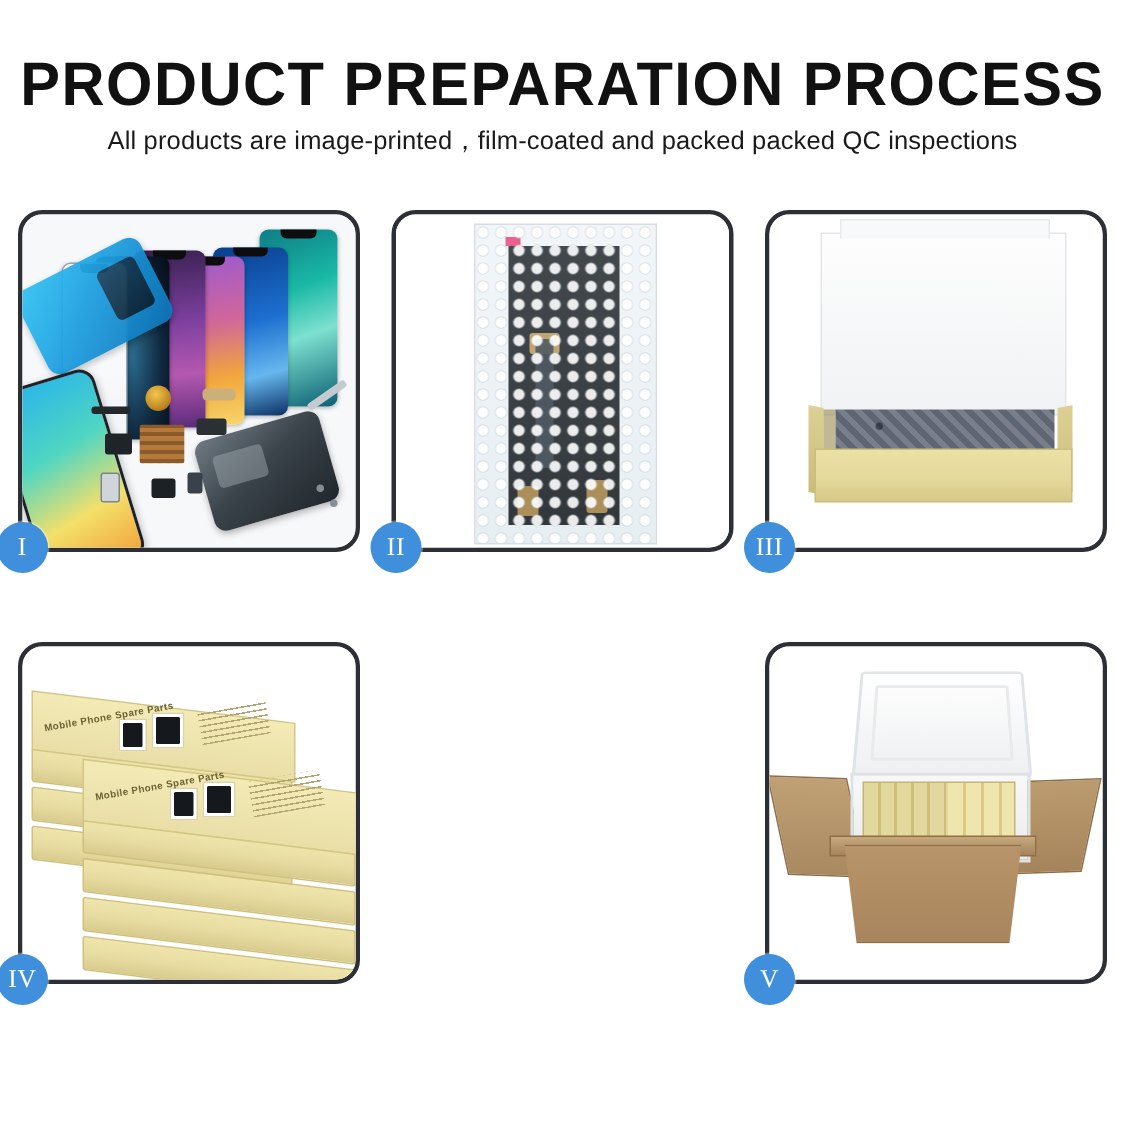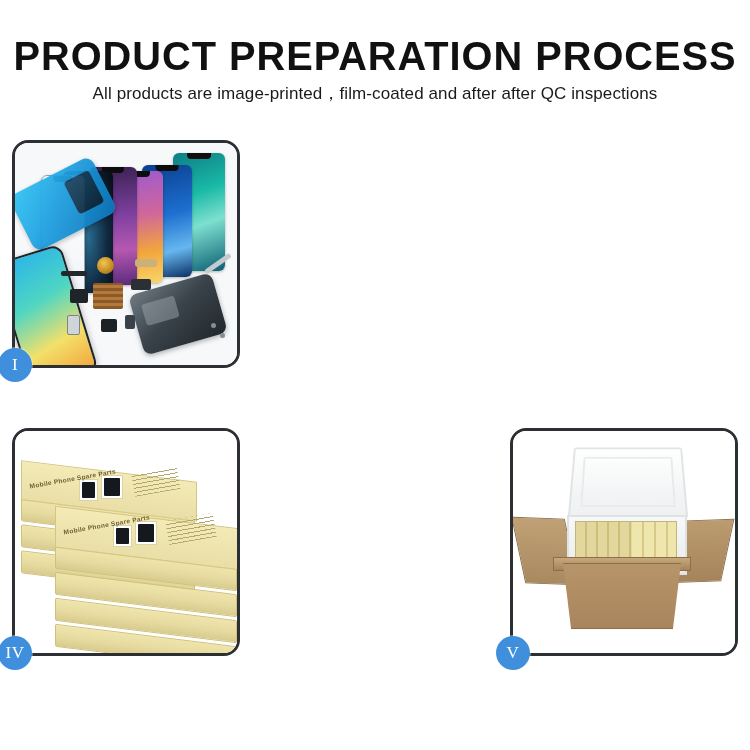--- a/index.html
+++ b/index.html
@@ -375,21 +375,21 @@
   .c6-tape2 {
     position: absolute; left: 48px; top: 160px; width: 13px; height: 20px;
     background: #9a7c52; opacity: .75; transform: skewY(9deg);
   }
 </style>
 </head>
 <body>
 
 <div class="header">
   <div class="title">PRODUCT PREPARATION PROCESS</div>
-  <div class="subtitle">All products are image-printed，film-coated and after after QC inspections</div>
+  <div class="subtitle">All products are image-printed，film-coated and packed packed QC inspections</div>
 </div>
 
 <div class="grid">
 
   <div class="row">
 
     <div class="panel">
       <div class="panel-inner p1">
         <div class="phone-fan">
           <div class="ph ph-teal">
@@ -423,21 +423,47 @@
         <div class="part part-sim"></div>
         <div class="part part-spk"></div>
         <div class="part part-btn"></div>
         <div class="part part-screw1"></div>
         <div class="part part-screw2"></div>
         <div class="part part-tool"></div>
       </div>
       <div class="badge">I</div>
     </div>
 
-
+    <div class="panel">
+      <div class="panel-inner p2">
+        <div class="bubblebag">
+          <div class="screenpart">
+            <div class="conn"></div>
+            <div class="flexstrip"></div>
+            <div class="goldA"></div>
+            <div class="goldB"></div>
+          </div>
+          <div class="pinklabel"></div>
+          <div class="bubbles"></div>
+        </div>
+      </div>
+      <div class="badge">II</div>
+    </div>
+
+    <div class="panel">
+      <div class="panel-inner p3">
+        <div class="box3-lid"></div>
+        <div class="box3-foam"></div>
+        <div class="box3-lflap"></div>
+        <div class="box3-rflap"></div>
+        <div class="box3-inner-left"></div>
+        <div class="box3-front"></div>
+      </div>
+      <div class="badge">III</div>
+    </div>
   </div>
 
   <div class="row">
 
     <div class="panel">
       <div class="panel-inner p4">
         <div class="stack">
           <div class="sbox slab slab-a"></div>
           <div class="sbox slab slab-b"></div>
           <div class="sbox slab slab-c"></div>

